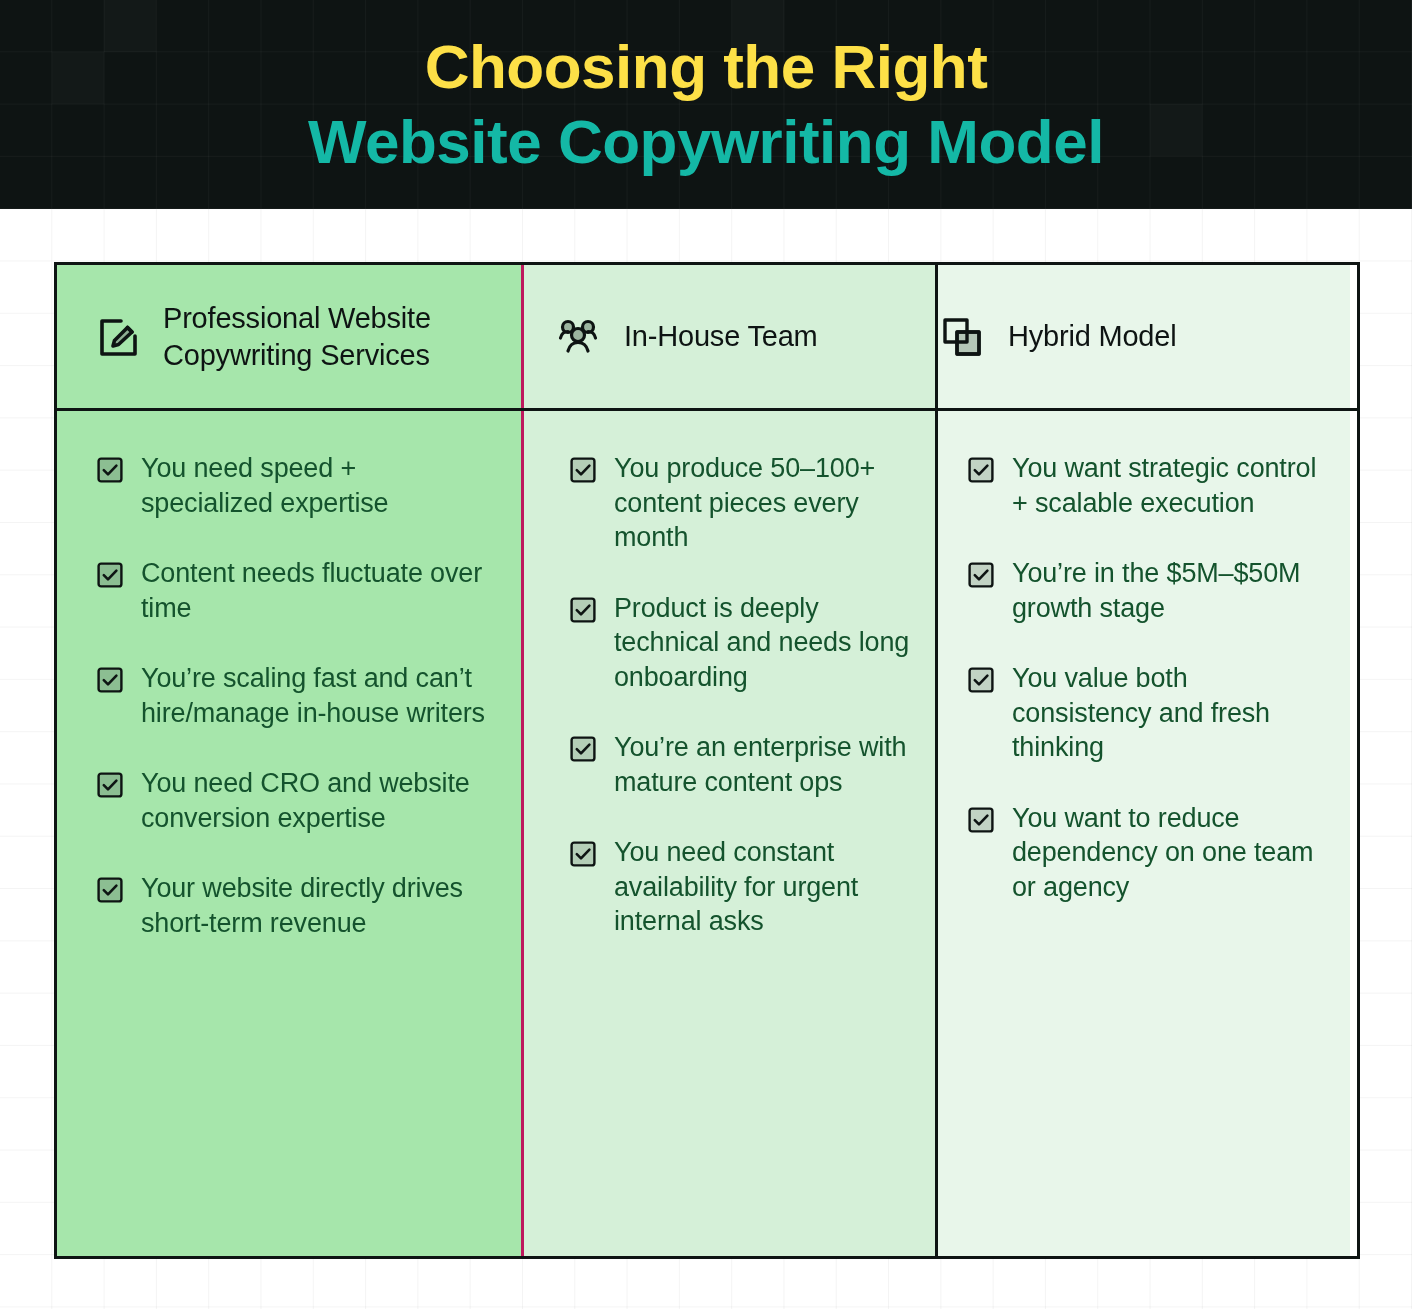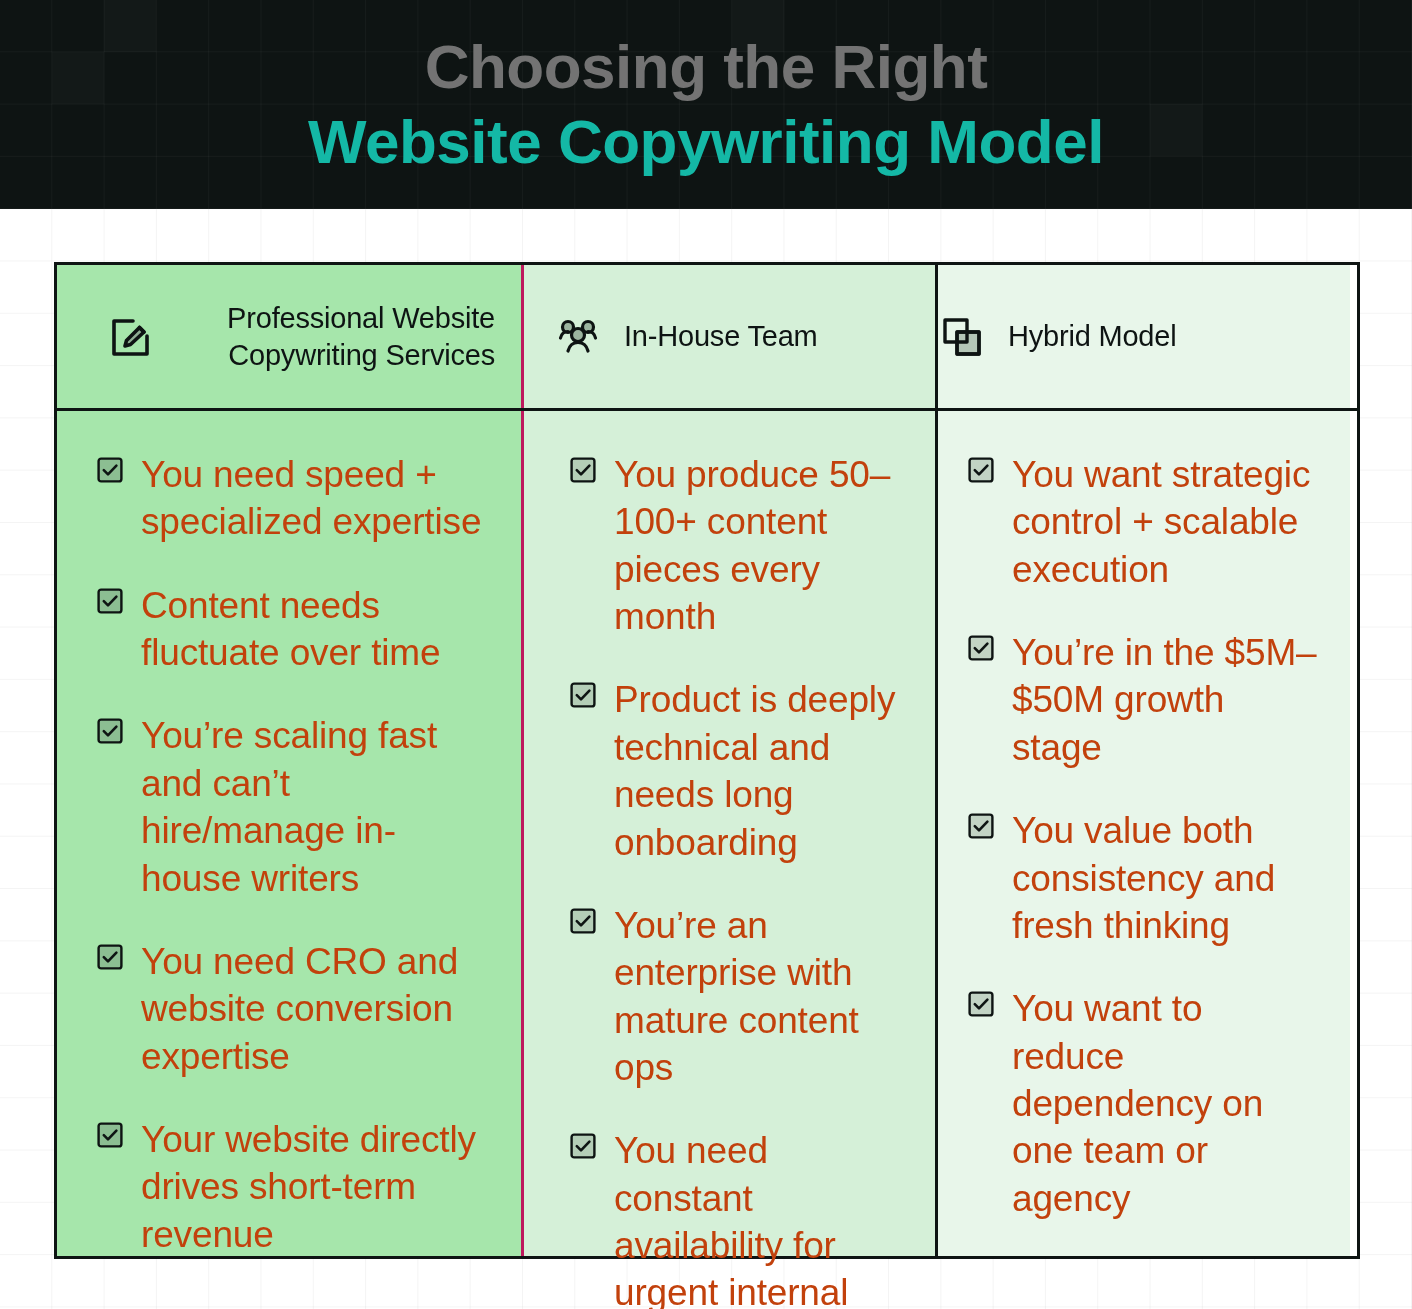--- a/index.html
+++ b/index.html
@@ -64,21 +64,21 @@
   .title-line {
     position: relative;
     z-index: 2;
     font-size: 62px;
     font-weight: 700;
     letter-spacing: -0.5px;
     line-height: 1.2;
     text-align: center;
     white-space: nowrap;
   }
-  .title-1 { color: #737373; }
+  .title-1 { color: #fde047; }
   .title-2 { color: #14b8a6; }
 
   
   .table {
     position: absolute;
     left: 54px;
     top: 262px;
     width: 1306px;
     height: 997px;
     border: 3px solid #0e1413;
@@ -106,21 +106,21 @@
   .col-1 { width: 464px; background: #a6e6ab; }
   .col-2 { width: 414px; background: #d5f0d8; border-left: 3px solid #be185d; }
   .col-3 { width: 415px; background: #e8f6ea; border-left: 3px solid #0e1413; }
 
   .head-cell {
     height: 100%;
     display: flex;
     align-items: center;
     gap: 22px;
   }
-  .head-cell.c1 { padding-left: 48px; text-align: right; }
+  .head-cell.c1 { padding-left: 36px; }
   .head-cell.c2 { padding-left: 30px; }
   .head-cell.c3 { }
 
   .head-icon {
     flex: 0 0 auto;
     width: 48px;
     height: 48px;
     display: block;
   }
   .head-label {
@@ -148,23 +148,23 @@
   .item:last-child { margin-bottom: 0; }
 
   .checkbox {
     flex: 0 0 auto;
     width: 26px;
     height: 26px;
     margin-top: 6px;
     display: block;
   }
   .item-text {
-    font-size: 37px;
+    font-size: 27px;
     line-height: 1.28;
-    color: #c2410c;
+    color: #14532d;
     letter-spacing: -0.15px;
   }
 </style>
 </head>
 <body>
 
 <div id="page">
 
   <div class="grid-bg"></div>
 

